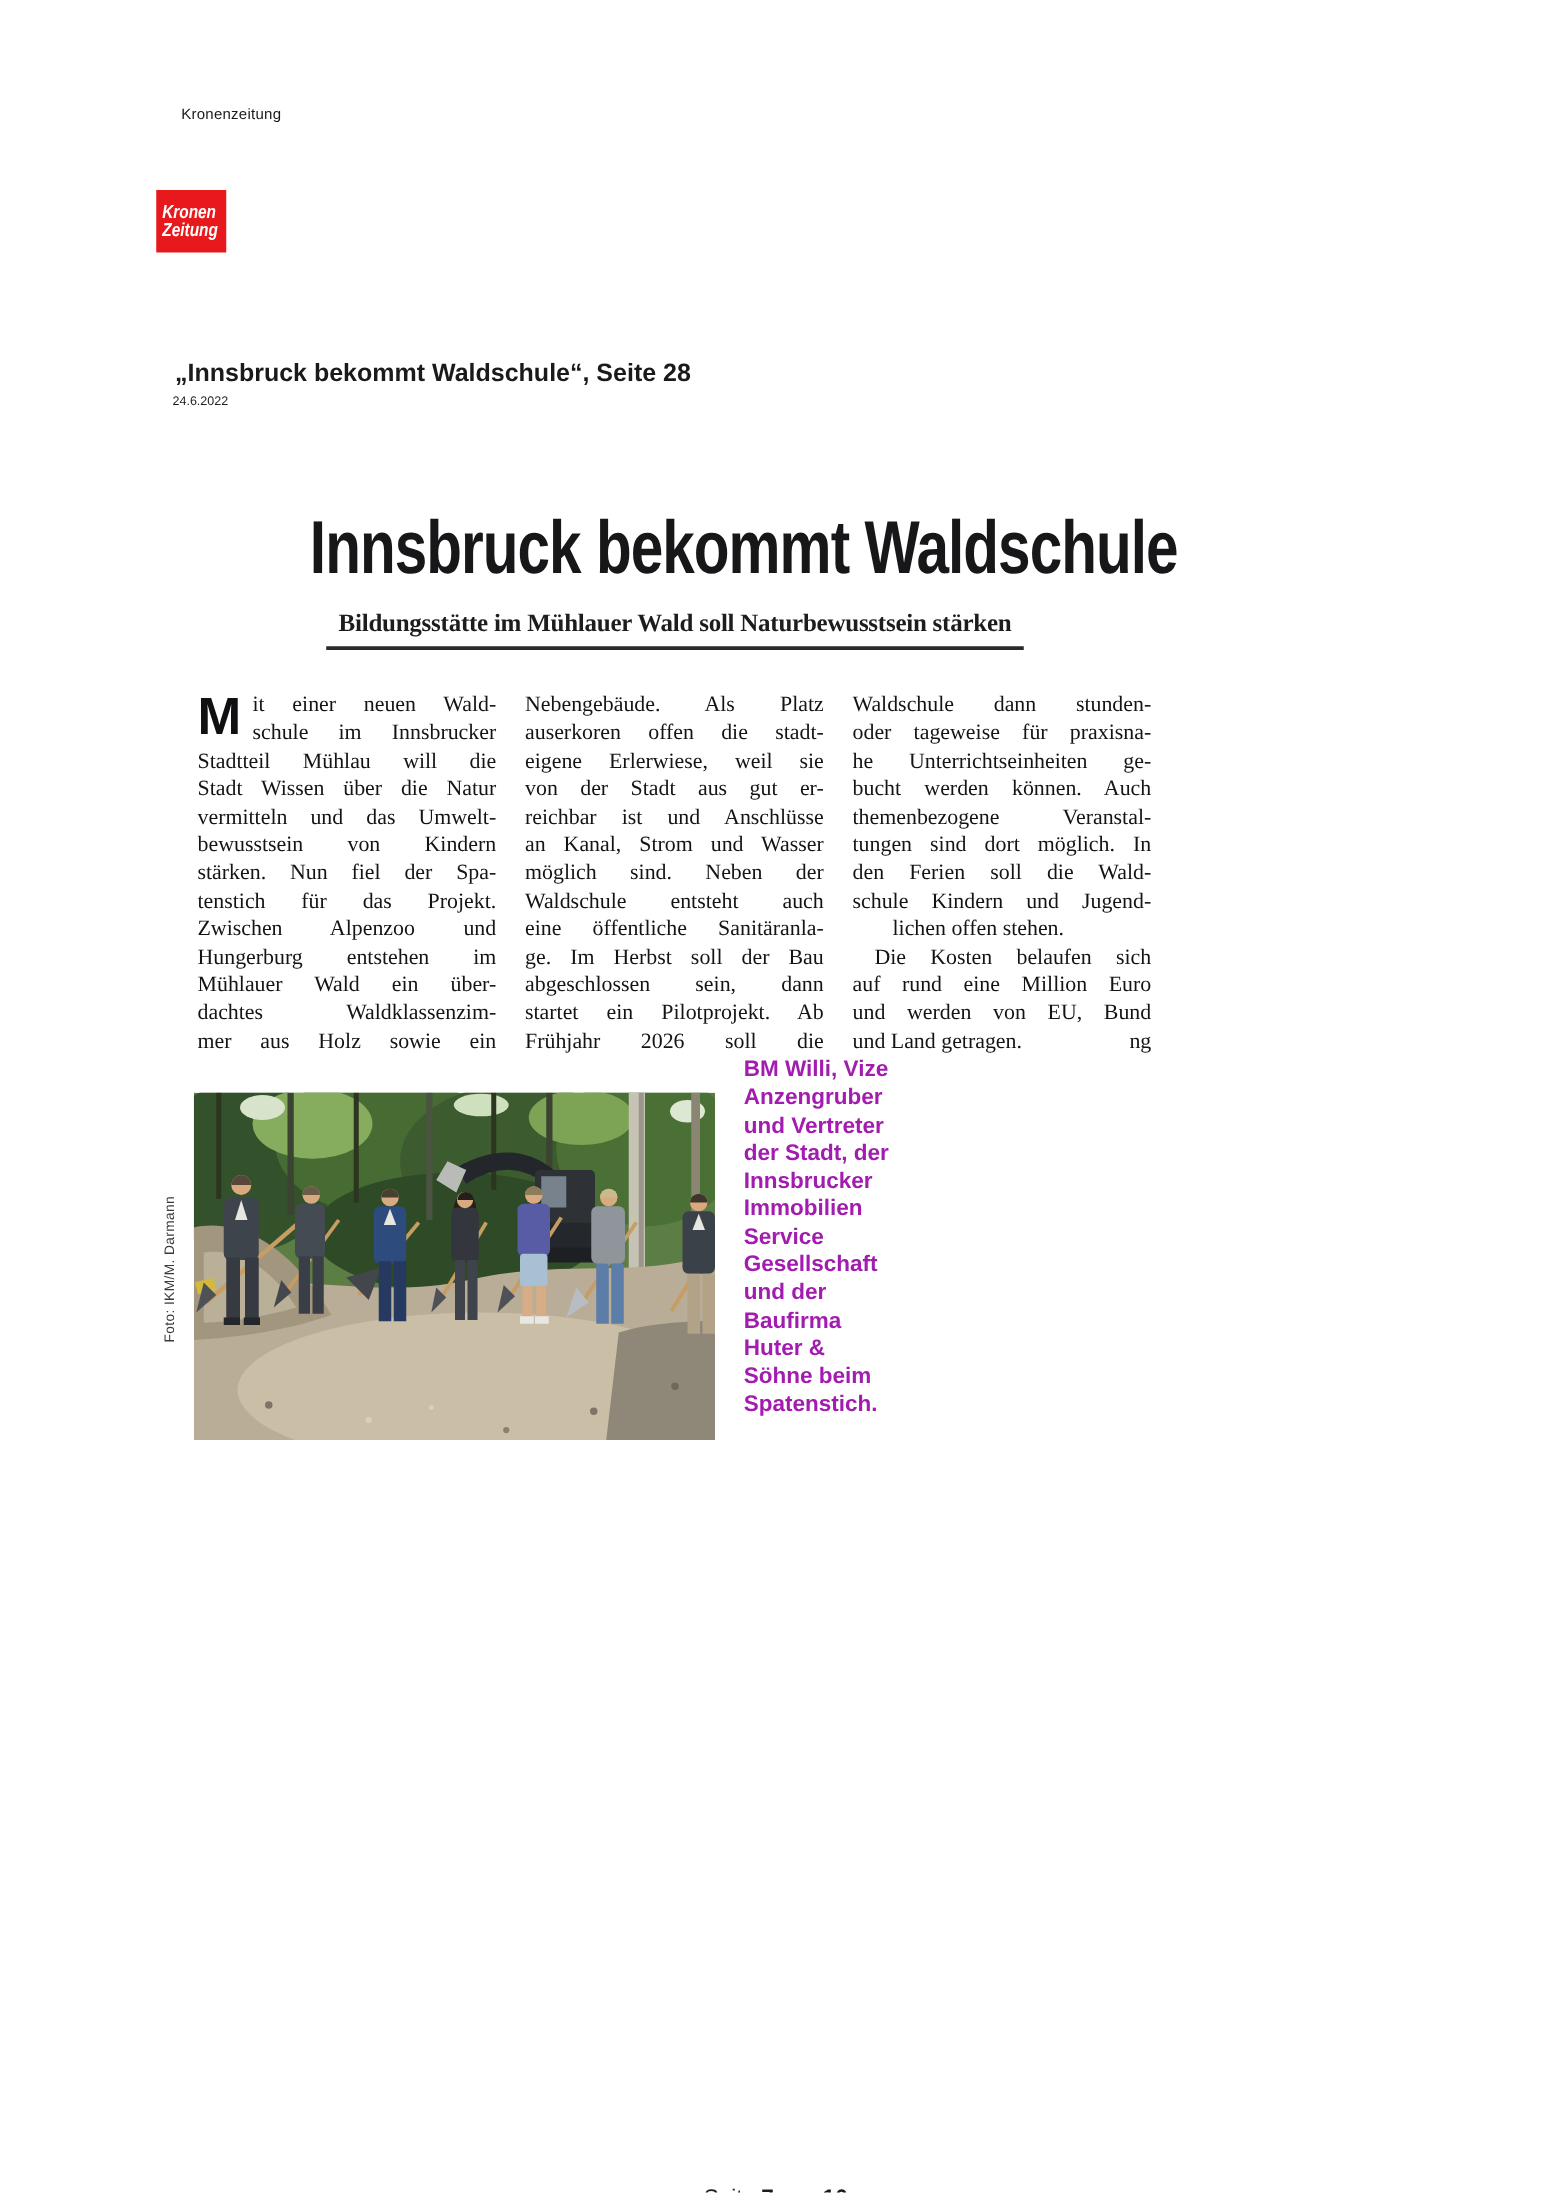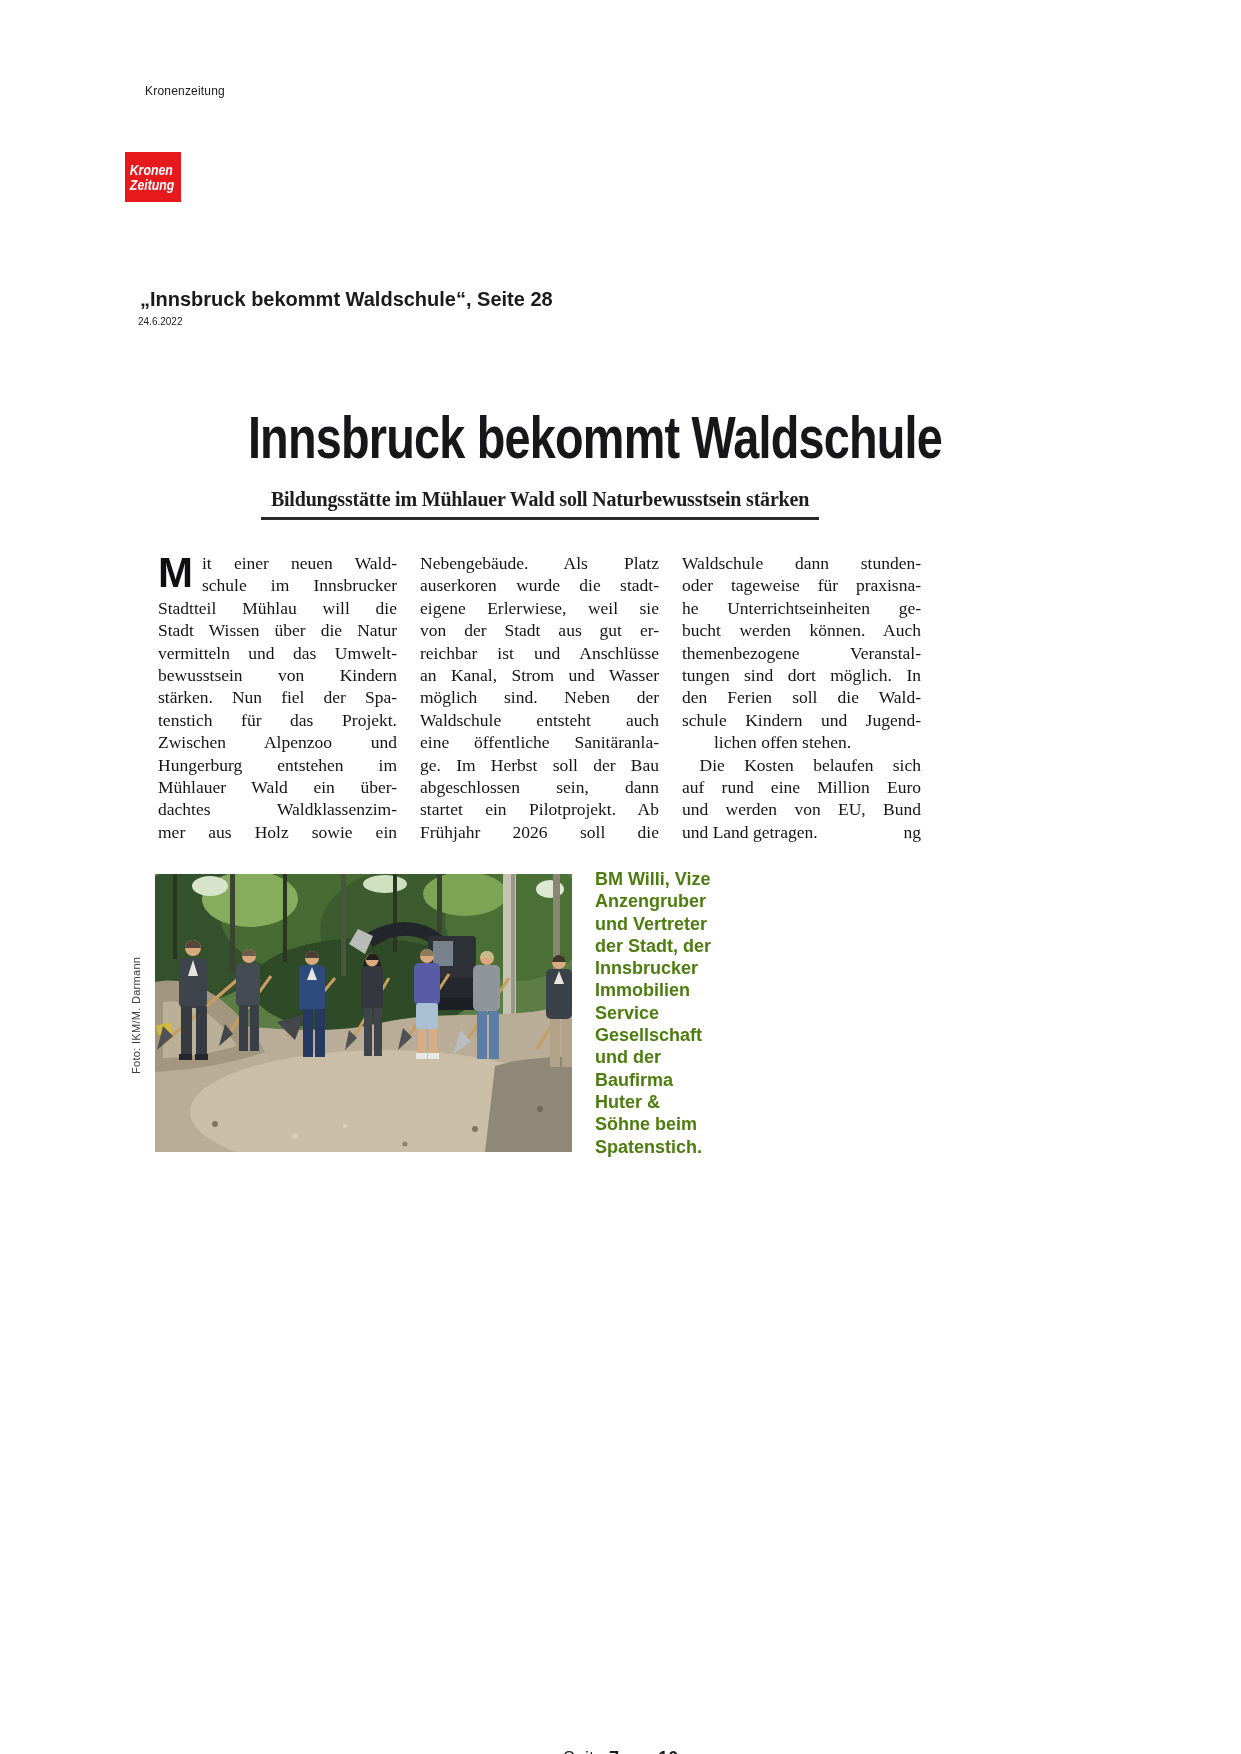--- a/index.html
+++ b/index.html
@@ -36,22 +36,22 @@
   .col-first .line:nth-child(2){padding-left:44px;}
   .dropcap{position:absolute;left:0;top:1px;font-family:"Liberation Sans",sans-serif;
         font-weight:900;font-size:42px;line-height:40px;color:#101013;}
 
   
   .photo{left:155px;top:874px;width:417px;height:278px;overflow:hidden;}
   .photo svg{display:block;}
   .photo-credit{left:130px;top:874px;height:200px;width:16px;
         writing-mode:vertical-rl;transform:rotate(180deg);font-size:11px;color:#3a3a3a;
         letter-spacing:.3px;white-space:nowrap;}
-  .caption{left:595px;top:868px;width:145px;font-size:18px;font-weight:bold;
-        line-height:22.3px;color:#4d7c0f;}
+  .caption{left:595px;top:844px;width:145px;font-size:18px;font-weight:bold;
+        line-height:22.3px;color:#a21caf;}
   .caption .line{text-align:left;white-space:nowrap;}
 
   
   .footer{left:0;top:1748px;width:1241px;text-align:center;font-size:18px;color:#1c1c1c;}
   .footer .b{font-weight:bold;}
 </style>
 </head>
 <body>
 
 <div class="abs source-name">Kronenzeitung</div>
@@ -86,21 +86,21 @@
         <div class="line">Zwischen Alpenzoo und</div>
         <div class="line">Hungerburg entstehen im</div>
         <div class="line">Mühlauer Wald ein über-</div>
         <div class="line">dachtes Waldklassenzim-</div>
         <div class="line">mer aus Holz sowie ein</div>
       </div>
   </div>
   <div class="article-col">
     <div>
         <div class="line">Nebengebäude. Als Platz</div>
-        <div class="line">auserkoren wurde die stadt-</div>
+        <div class="line">auserkoren offen die stadt-</div>
         <div class="line">eigene Erlerwiese, weil sie</div>
         <div class="line">von der Stadt aus gut er-</div>
         <div class="line">reichbar ist und Anschlüsse</div>
         <div class="line">an Kanal, Strom und Wasser</div>
         <div class="line">möglich sind. Neben der</div>
         <div class="line">Waldschule entsteht auch</div>
         <div class="line">eine öffentliche Sanitäranla-</div>
         <div class="line">ge. Im Herbst soll der Bau</div>
         <div class="line">abgeschlossen sein, dann</div>
         <div class="line">startet ein Pilotprojekt. Ab</div>

